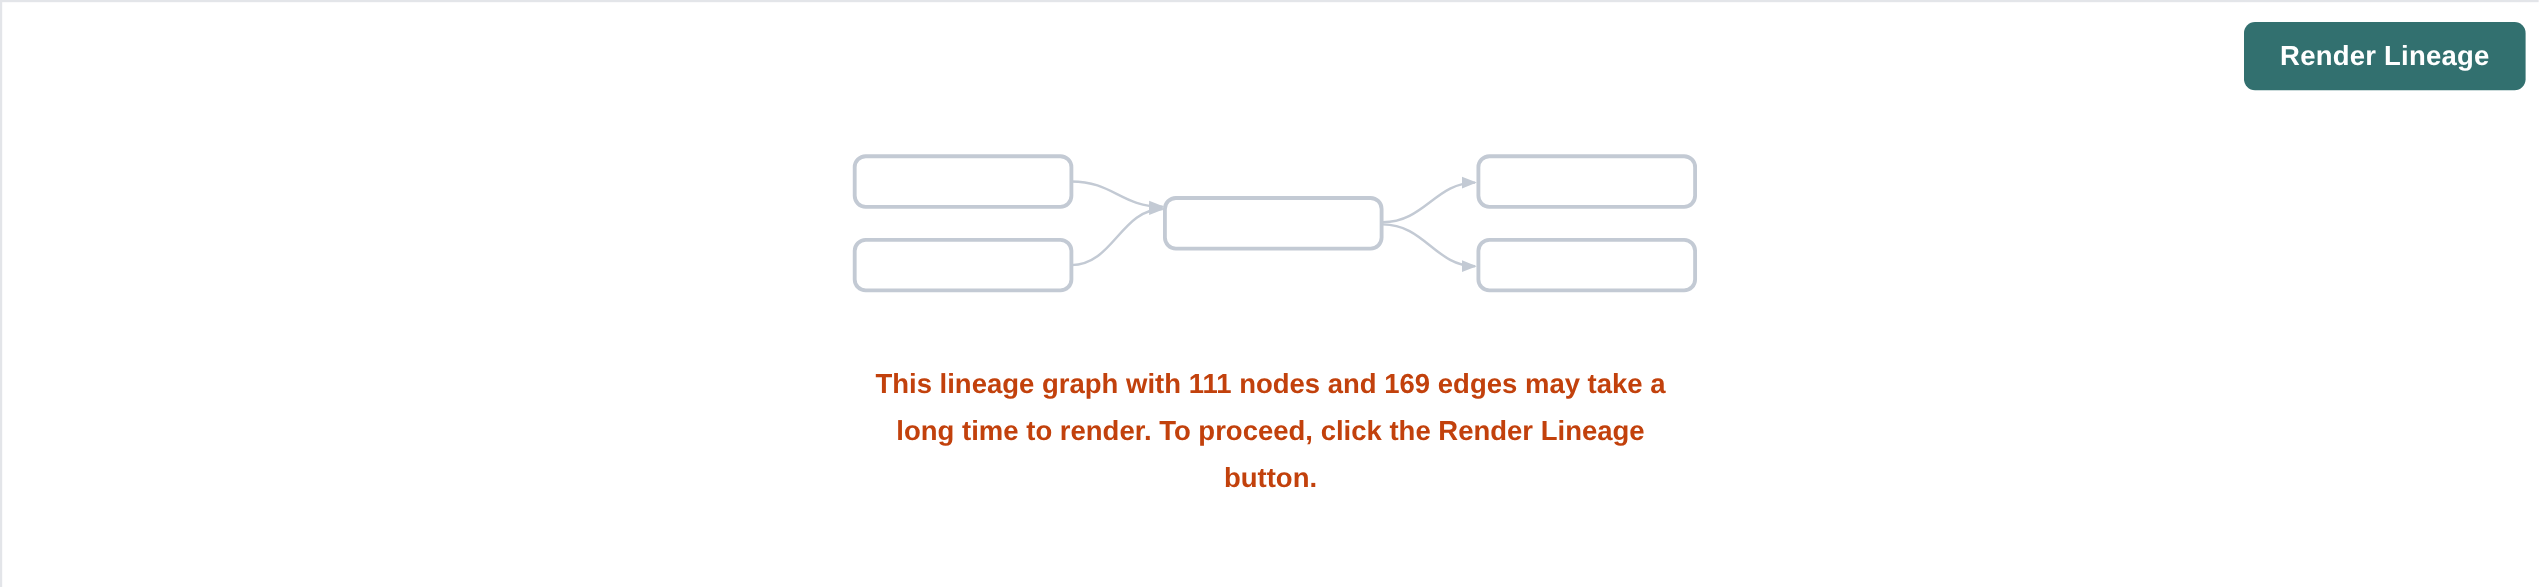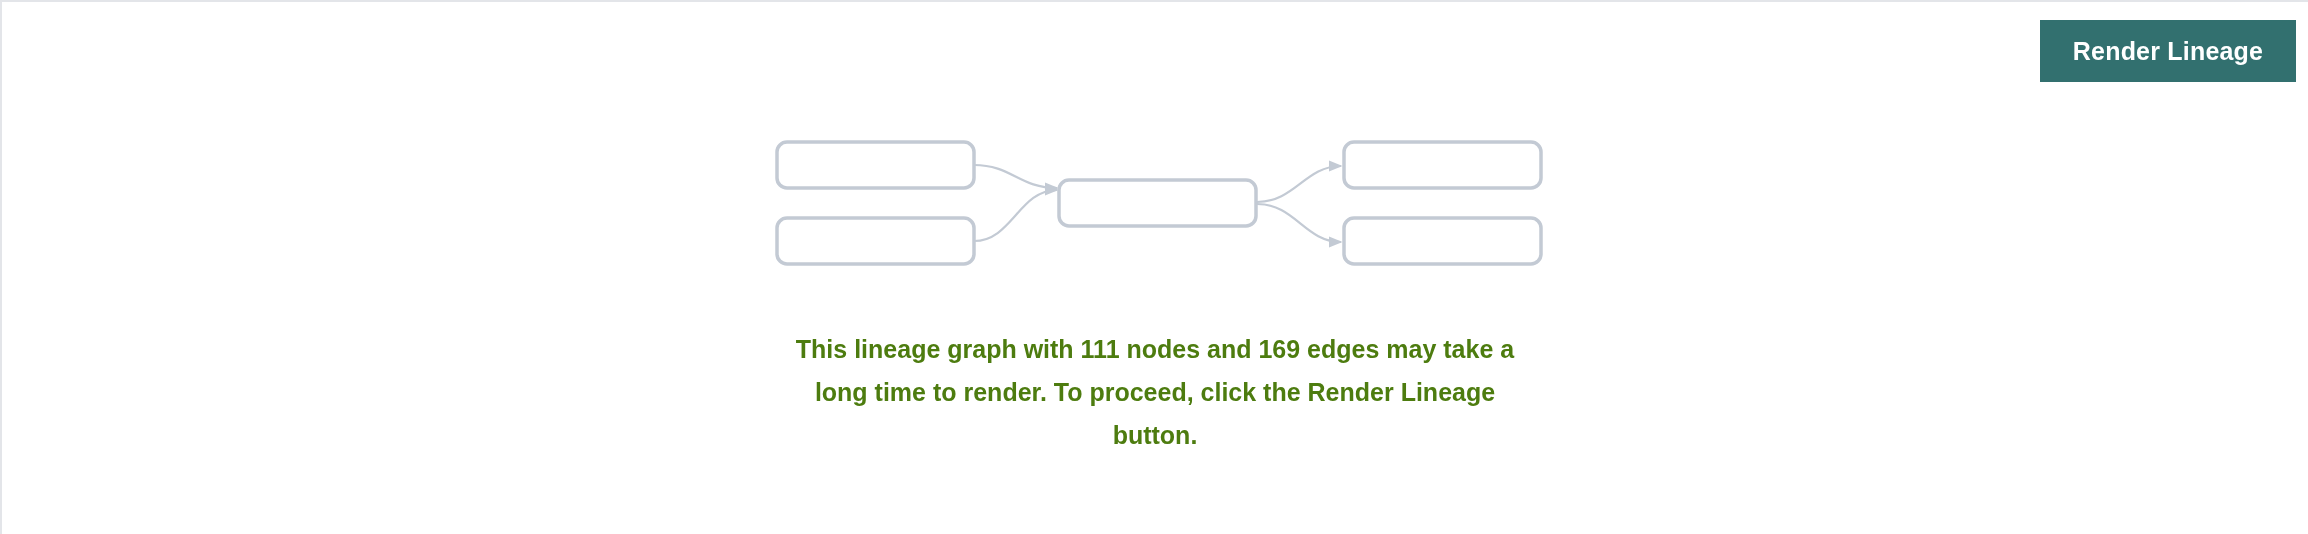--- a/index.html
+++ b/index.html
@@ -25,21 +25,21 @@
   
   .render-lineage-button {
     position: absolute;
     left: 2038px;
     top: 18px;
     width: 256px;
     height: 62px;
     background: #32706f;
     color: #ffffff;
     border: none;
-    border-radius: 0;
+    border-radius: 10px;
     font-family: "Liberation Sans", sans-serif;
     font-size: 25px;
     font-weight: bold;
     letter-spacing: 0.2px;
     cursor: pointer;
     display: flex;
     align-items: center;
     justify-content: center;
     padding: 0;
   }
@@ -73,21 +73,21 @@
   }
 
   
   .lineage-message {
     position: absolute;
     left: 50%;
     transform: translateX(-50%);
     top: 326px;
     width: 770px;
     text-align: center;
-    color: #4d7c0f;
+    color: #c2410c;
     font-family: "Liberation Sans", sans-serif;
     font-size: 25px;
     font-weight: bold;
     line-height: 43px;
     margin: 0;
   }
 </style>
 </head>
 <body>
 

